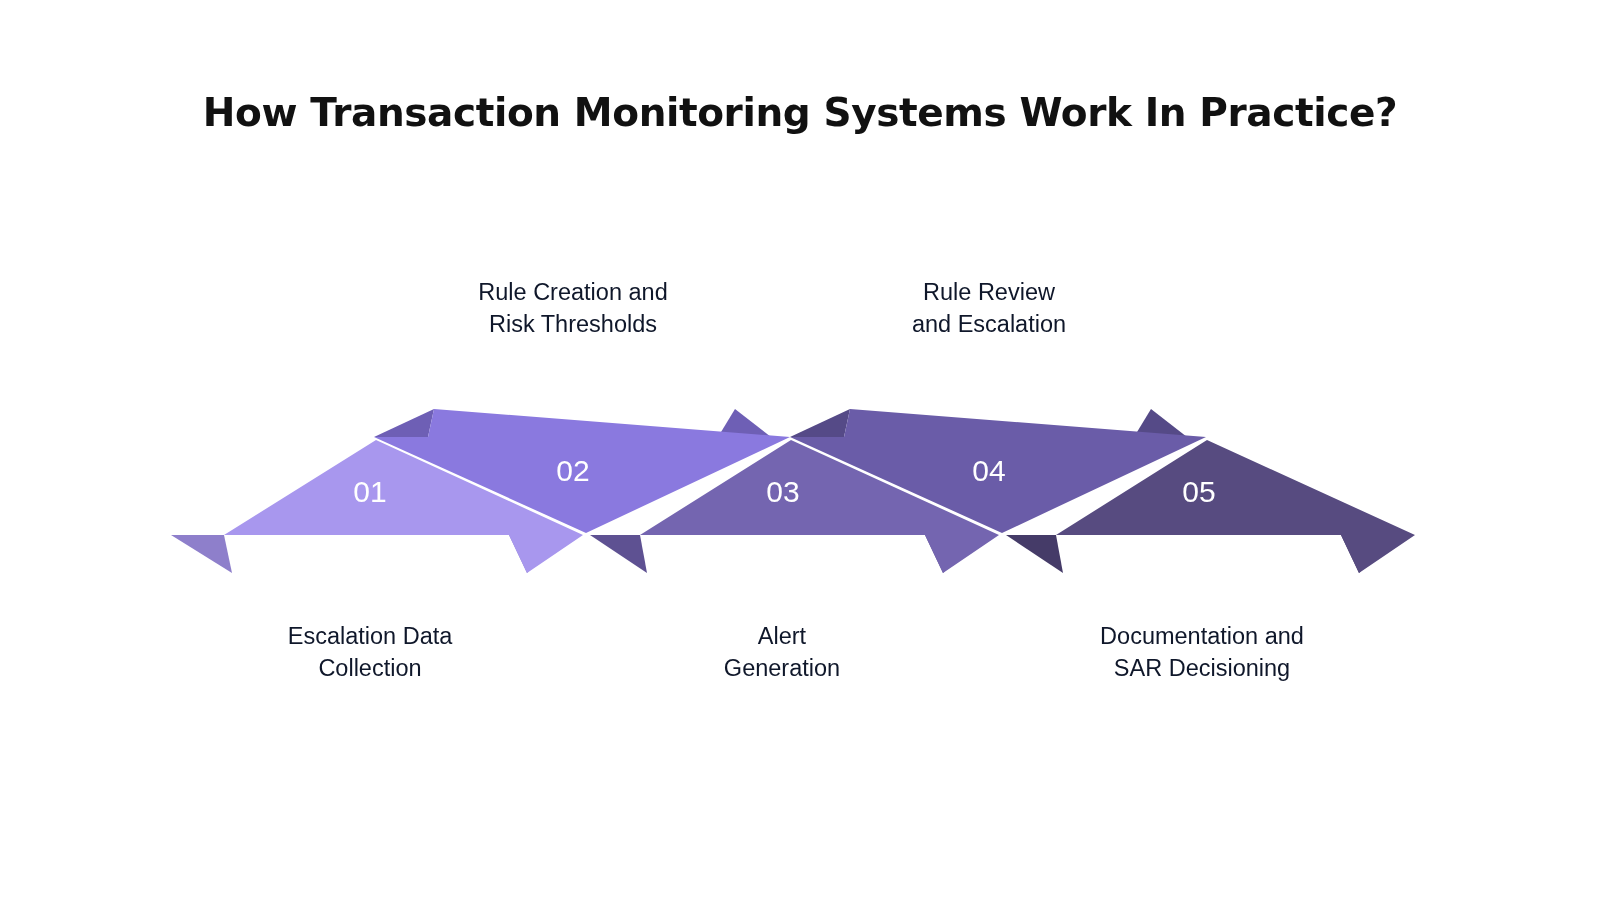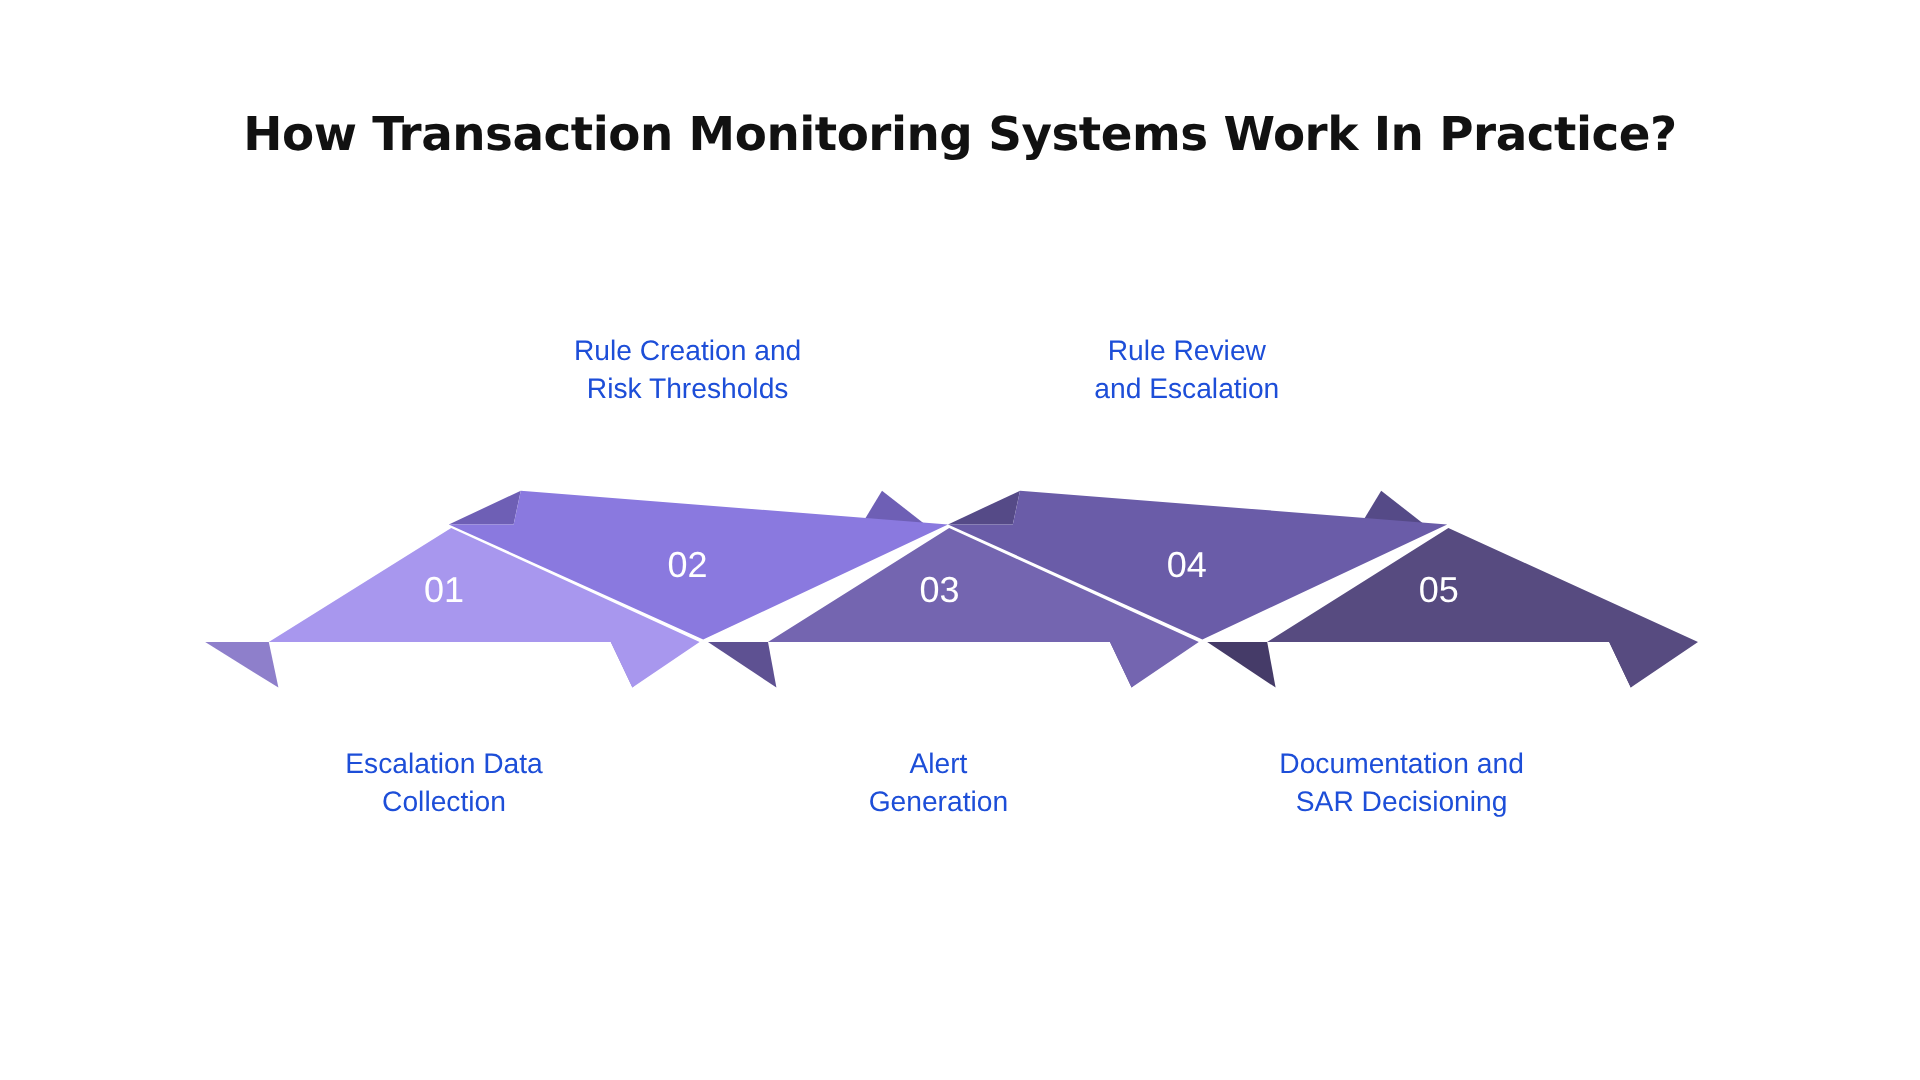--- a/index.html
+++ b/index.html
@@ -54,21 +54,21 @@
     font-size: 30px;
     fill: #ffffff;
     text-anchor: middle;
     dominant-baseline: middle;
   }
   .caption {
     position: absolute;
     font-family: "Liberation Sans", sans-serif;
     font-size: 23.5px;
     line-height: 32px;
-    color: #1d4ed8;
+    color: #0f172a;
     text-align: center;
     white-space: pre-line;
   }
   .caption-top { }
   .caption-bottom { }
 </style>
 </head>
 <body>
 
 <div id="infographic">
@@ -121,17 +121,17 @@
 
     <div class="caption caption-top" style="left:443px; top:276px; width:260px;">Rule Creation and
 Risk Thresholds</div>
 
     <div class="caption caption-bottom" style="left:662px; top:620px; width:240px;">Alert
 Generation</div>
 
     <div class="caption caption-top" style="left:869px; top:276px; width:240px;">Rule Review
 and Escalation</div>
 
-    <div class="caption caption-bottom" style="left:1028px; top:620px; width:280px;">Documentation and
+    <div class="caption caption-bottom" style="left:1062px; top:620px; width:280px;">Documentation and
 SAR Decisioning</div>
 
   </div>
 </div>
 
 </body></html>

